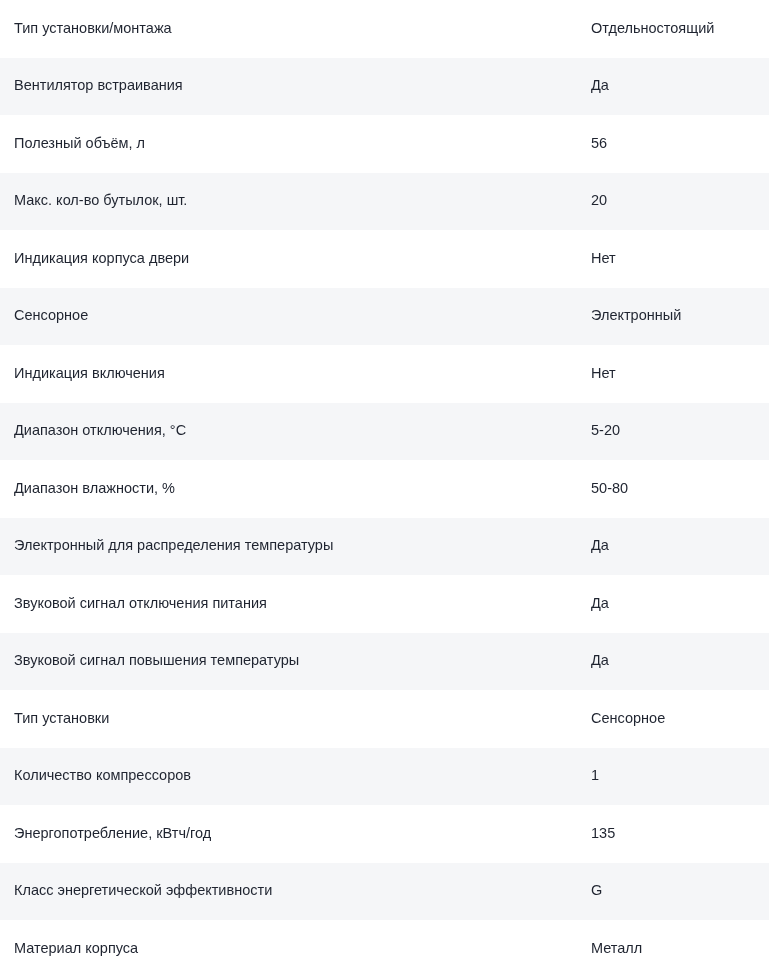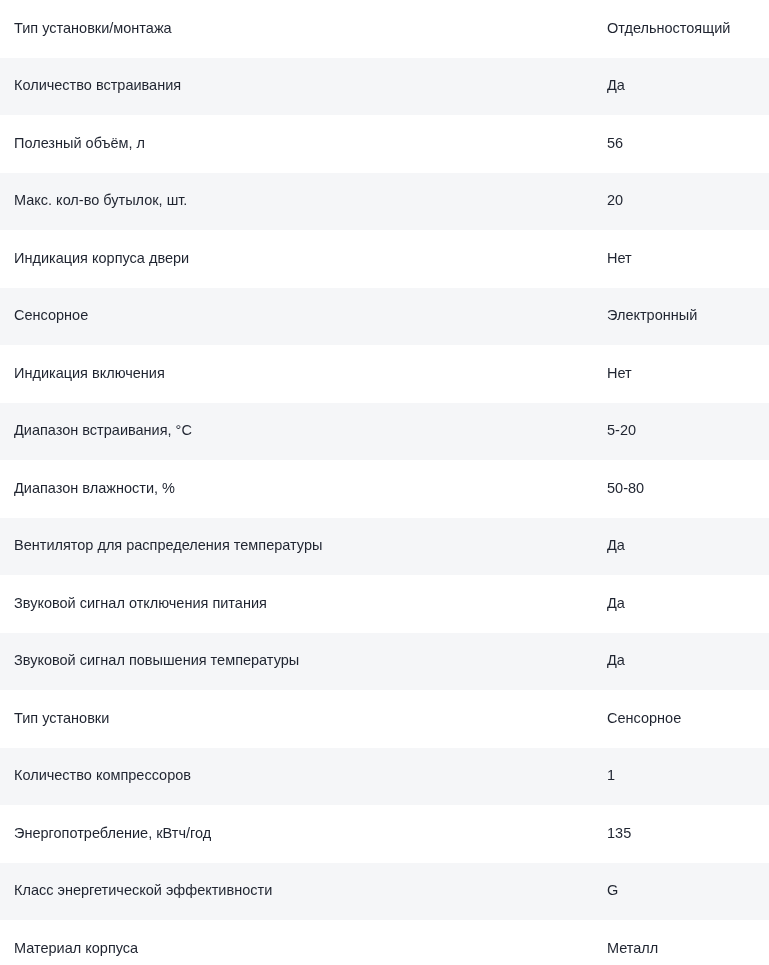--- a/index.html
+++ b/index.html
@@ -19,21 +19,21 @@
     border-collapse: collapse;
     table-layout: fixed;
   }
   .spec-table tr {
     height: 57.5px;
   }
   .spec-table tr.striped {
     background: #f5f6f8;
   }
   .spec-table td {
-    padding: 0 16px;
+    padding: 0 0;
     font-size: 14.5px;
     line-height: 1.35;
     vertical-align: middle;
     color: #1f2430;
     font-weight: 400;
     margin-left: 24px;
   }
   .spec-table td.spec-name {
     width: 575px;
     padding-left: 14px;
@@ -47,21 +47,21 @@
 </head>
 <body>
 
 <table class="spec-table">
   <tbody>
       <tr>
         <td class="spec-name">Тип установки/монтажа</td>
         <td class="spec-value">Отдельностоящий</td>
       </tr>
       <tr class="striped">
-        <td class="spec-name">Количество встраивания</td>
+        <td class="spec-name">Вентилятор встраивания</td>
         <td class="spec-value">Да</td>
       </tr>
       <tr>
         <td class="spec-name">Полезный объём, л</td>
         <td class="spec-value">56</td>
       </tr>
       <tr class="striped">
         <td class="spec-name">Макс. кол-во бутылок, шт.</td>
         <td class="spec-value">20</td>
       </tr>
@@ -71,29 +71,29 @@
       </tr>
       <tr class="striped">
         <td class="spec-name">Сенсорное</td>
         <td class="spec-value">Электронный</td>
       </tr>
       <tr>
         <td class="spec-name">Индикация включения</td>
         <td class="spec-value">Нет</td>
       </tr>
       <tr class="striped">
-        <td class="spec-name">Диапазон встраивания, °C</td>
+        <td class="spec-name">Диапазон отключения, °C</td>
         <td class="spec-value">5-20</td>
       </tr>
       <tr>
         <td class="spec-name">Диапазон влажности, %</td>
         <td class="spec-value">50-80</td>
       </tr>
       <tr class="striped">
-        <td class="spec-name">Вентилятор для распределения температуры</td>
+        <td class="spec-name">Электронный для распределения температуры</td>
         <td class="spec-value">Да</td>
       </tr>
       <tr>
         <td class="spec-name">Звуковой сигнал отключения питания</td>
         <td class="spec-value">Да</td>
       </tr>
       <tr class="striped">
         <td class="spec-name">Звуковой сигнал повышения температуры</td>
         <td class="spec-value">Да</td>
       </tr>

